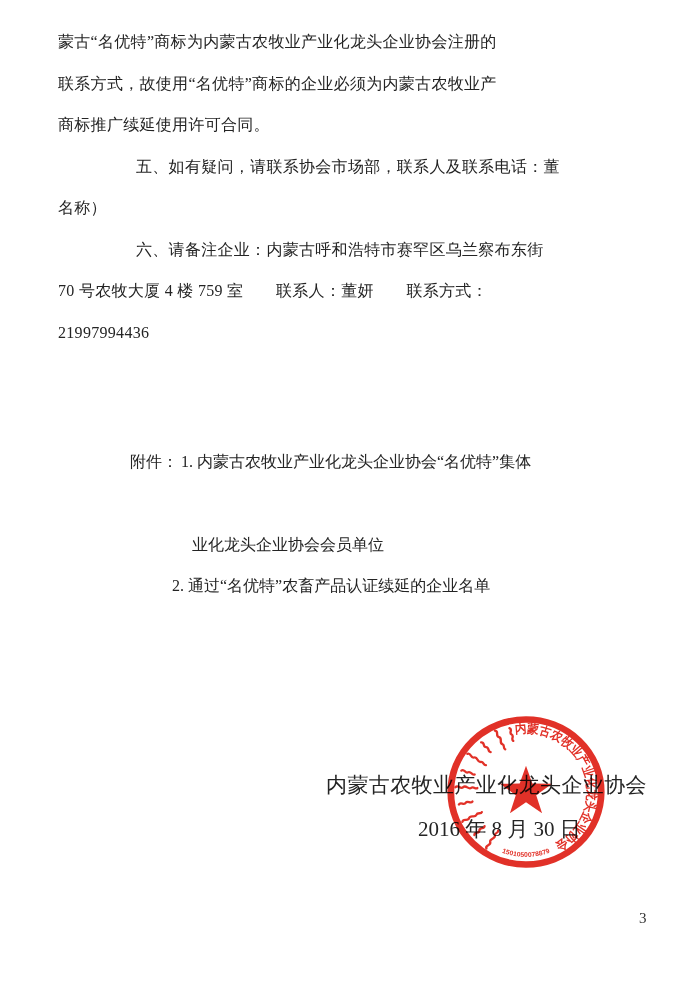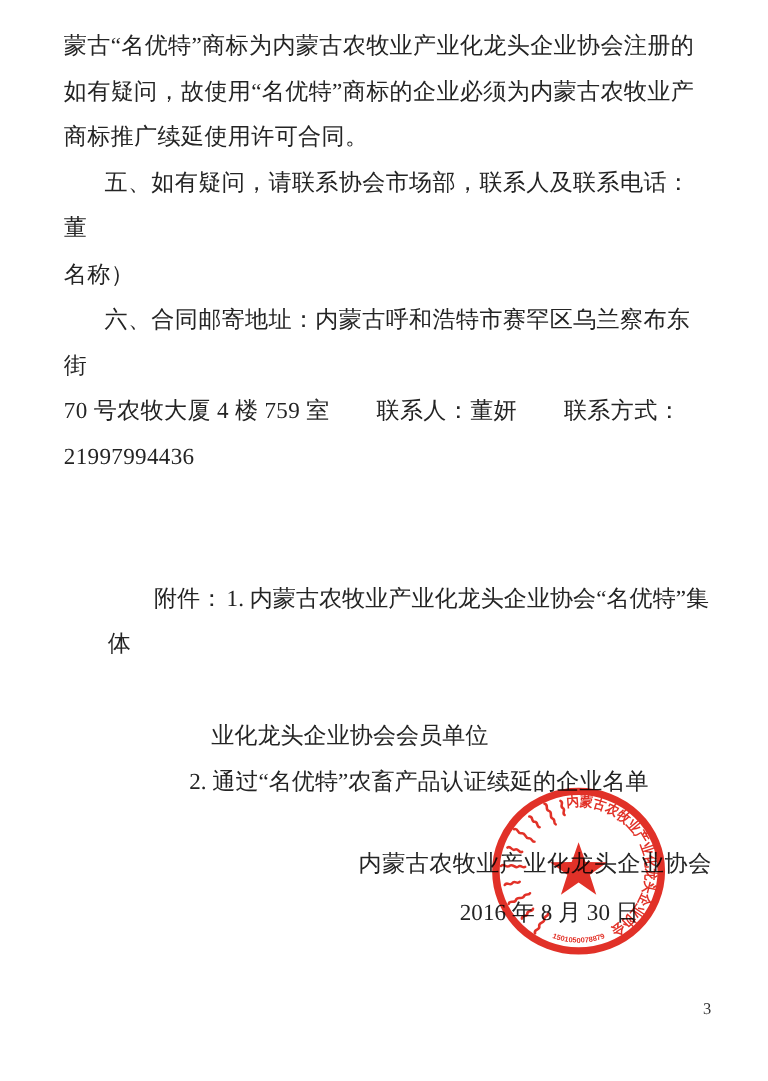--- a/index.html
+++ b/index.html
@@ -9,24 +9,24 @@
     position:relative;
     font-family:"Liberation Serif","DejaVu Serif",serif;
     color:#242424;
     overflow:hidden;
   }
   .page { position:absolute; inset:0; }
 
   
   .text-col {
     position:absolute; left:58px; top:21px; width:590px;
-    font-size:21px; line-height:41.5px;
+    font-size:16px; line-height:41.5px;
   }
   .line { white-space:pre-wrap; letter-spacing:0.3px; }
-  .line.indent { text-indent:37px; }
+  .line.indent { text-indent:37px;margin-left:41px; }
 
   
   .attach { margin-top:46px; }
   .attach-line1 { padding-left:40px; white-space:pre-wrap;font-family:Liberation Serif, serif; }
   .attach-item1 { margin-left:3px; }
   .attach-line2 { padding-left:134px; white-space:pre-wrap; }
   .attach-line3 { padding-left:114px; white-space:pre-wrap; }
 
   
   .sig-org  { position:absolute; left:326px; top:775px; font-size:21px; letter-spacing:0.4px; line-height:1; white-space:pre; }
@@ -41,25 +41,25 @@
 
   .page-num { position:absolute; left:639px; top:911px; font-size:15px; color:#333; line-height:1; }
 </style>
 </head>
 <body>
 
 <div class="page">
 
   <div class="text-col">
     <div class="line">蒙古“名优特”商标为内蒙古农牧业产业化龙头企业协会注册的</div>
-    <div class="line">如有疑问，故使用“名优特”商标的企业必须为内蒙古农牧业产</div>
+    <div class="line">联系方式，故使用“名优特”商标的企业必须为内蒙古农牧业产</div>
     <div class="line">商标推广续延使用许可合同。</div>
     <div class="line indent">五、如有疑问，请联系协会市场部，联系人及联系电话：董</div>
     <div class="line">名称）</div>
-    <div class="line indent">六、合同邮寄地址：内蒙古呼和浩特市赛罕区乌兰察布东街</div>
+    <div class="line indent">六、请备注企业：内蒙古呼和浩特市赛罕区乌兰察布东街</div>
     <div class="line">70 号农牧大厦 4 楼 759 室　　联系人：董妍　　联系方式：</div>
     <div class="line">21997994436</div>
 
     <div class="attach">
       <div class="attach-line1">
         <span>附件：</span><span class="attach-item1">1. 内蒙古农牧业产业化龙头企业协会“名优特”集体</span>
       </div>
       <div class="attach-line2">业化龙头企业协会会员单位</div>
       <div class="attach-line3">2. 通过“名优特”农畜产品认证续延的企业名单</div>
     </div>

